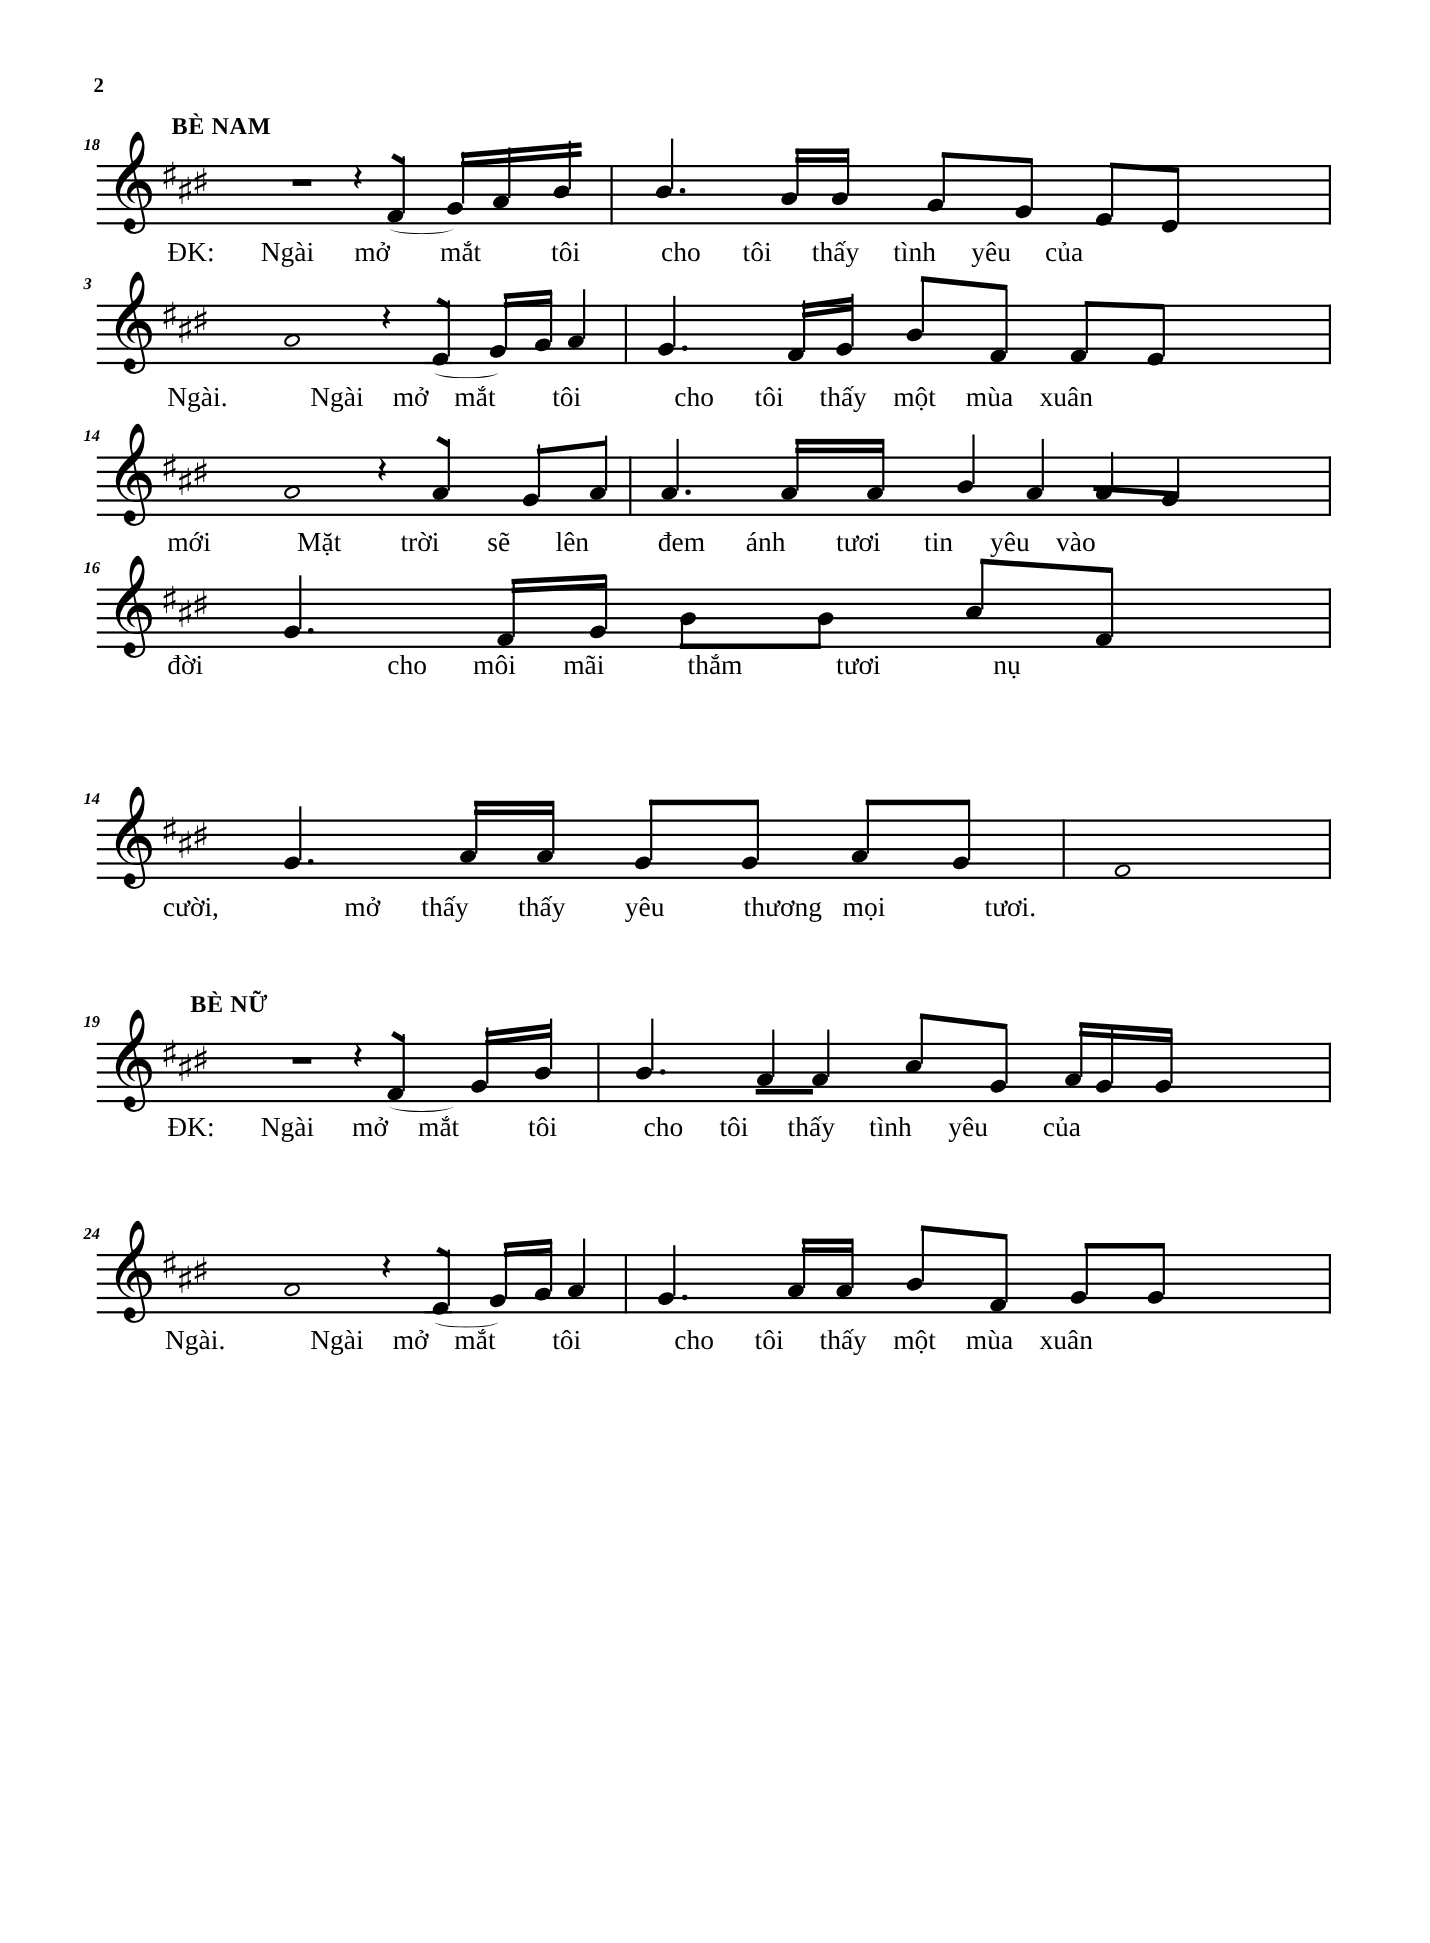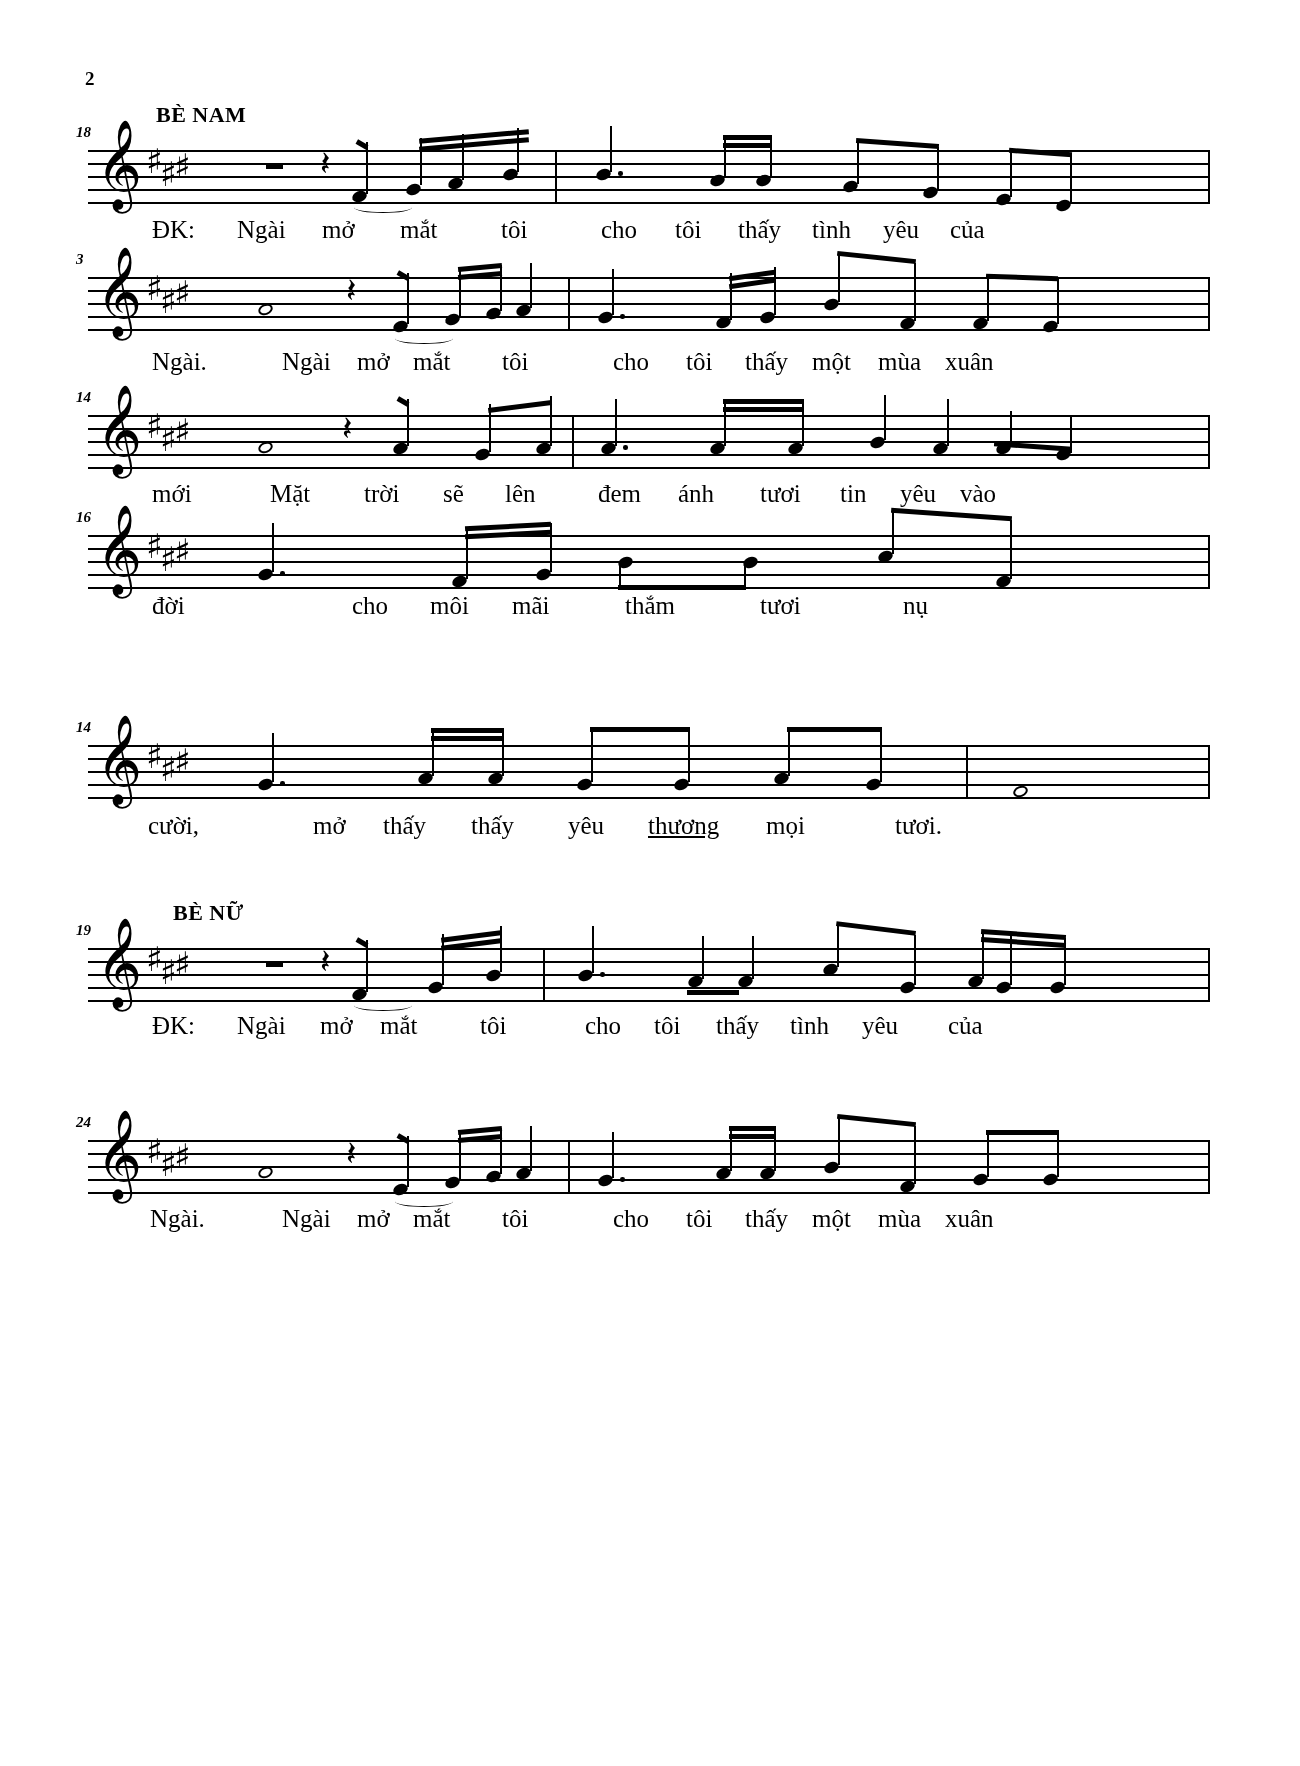--- a/index.html
+++ b/index.html
@@ -481,21 +481,21 @@
     <div class="nh hollow" style="left:925px; top:41px;"></div>
 
     <div class="endline"></div>
   </div>
 
   <div class="lyric" style="left:148px; top:812px;text-align:center;">cười,</div>
   <div class="lyric" style="left:313px; top:812px;">mở</div>
   <div class="lyric" style="left:383px; top:812px;">thấy</div>
   <div class="lyric" style="left:471px; top:812px;">thấy</div>
   <div class="lyric" style="left:568px; top:812px;">yêu</div>
-  <div class="lyric" style="left:648px; top:812px;text-decoration:underline;">thương</div>
+  <div class="lyric" style="left:676px; top:812px;">thương</div>
   <div class="lyric" style="left:766px; top:812px;">mọi</div>
   <div class="lyric" style="left:895px; top:812px;">tươi.</div>
 
   <div class="system" style="top:948px;">
     <div class="measure-num">19</div>
     <div class="voice-label" style="left:85px; top:-48px;">BÈ NỮ</div>
     <div class="staff">
       <div class="line l0"></div>
         <div class="line l1"></div>
         <div class="line l2"></div>

